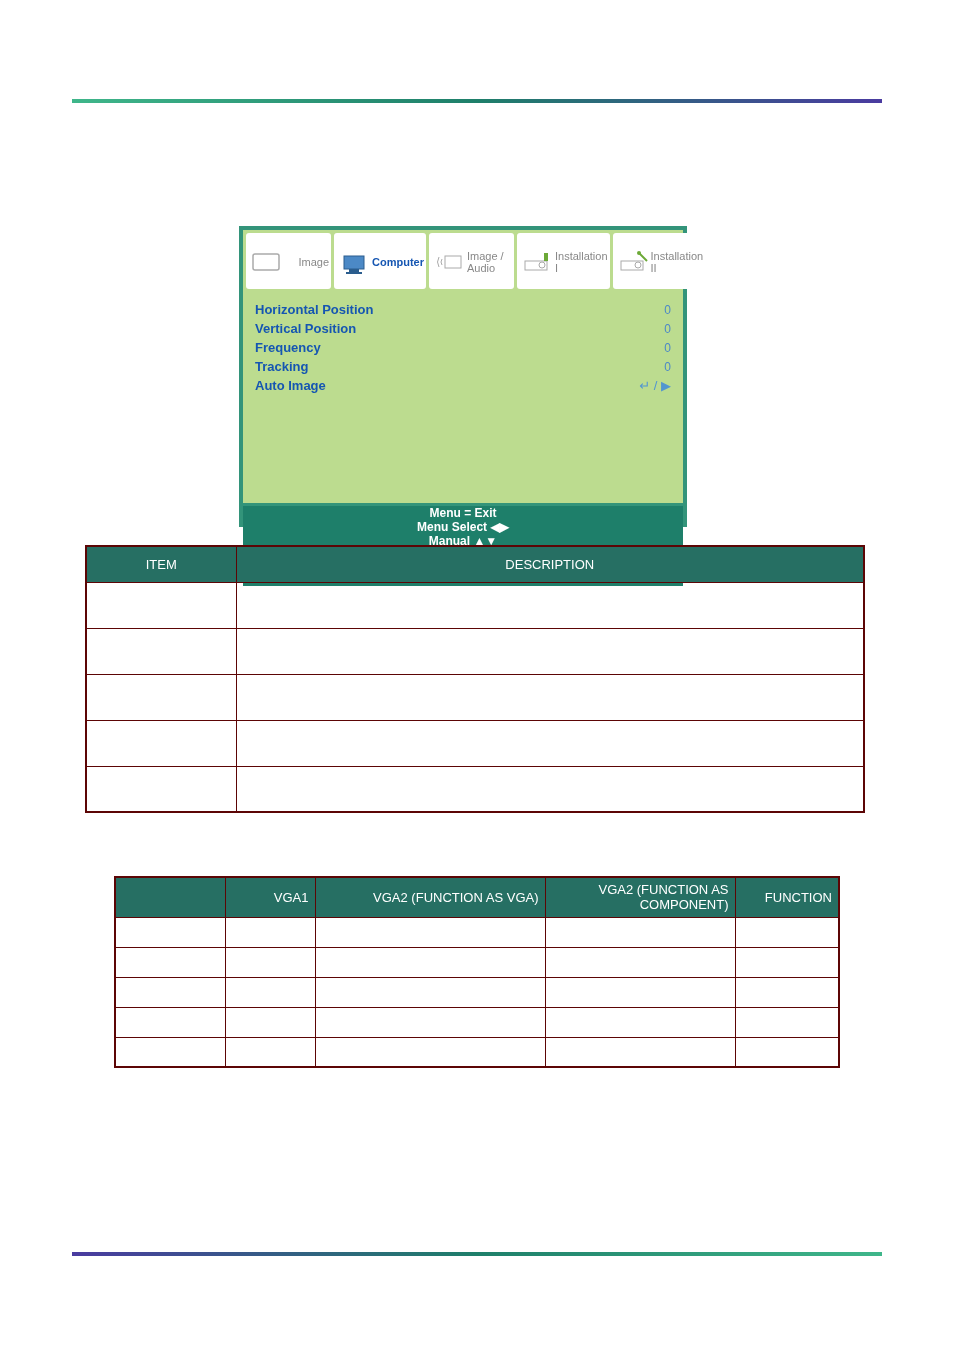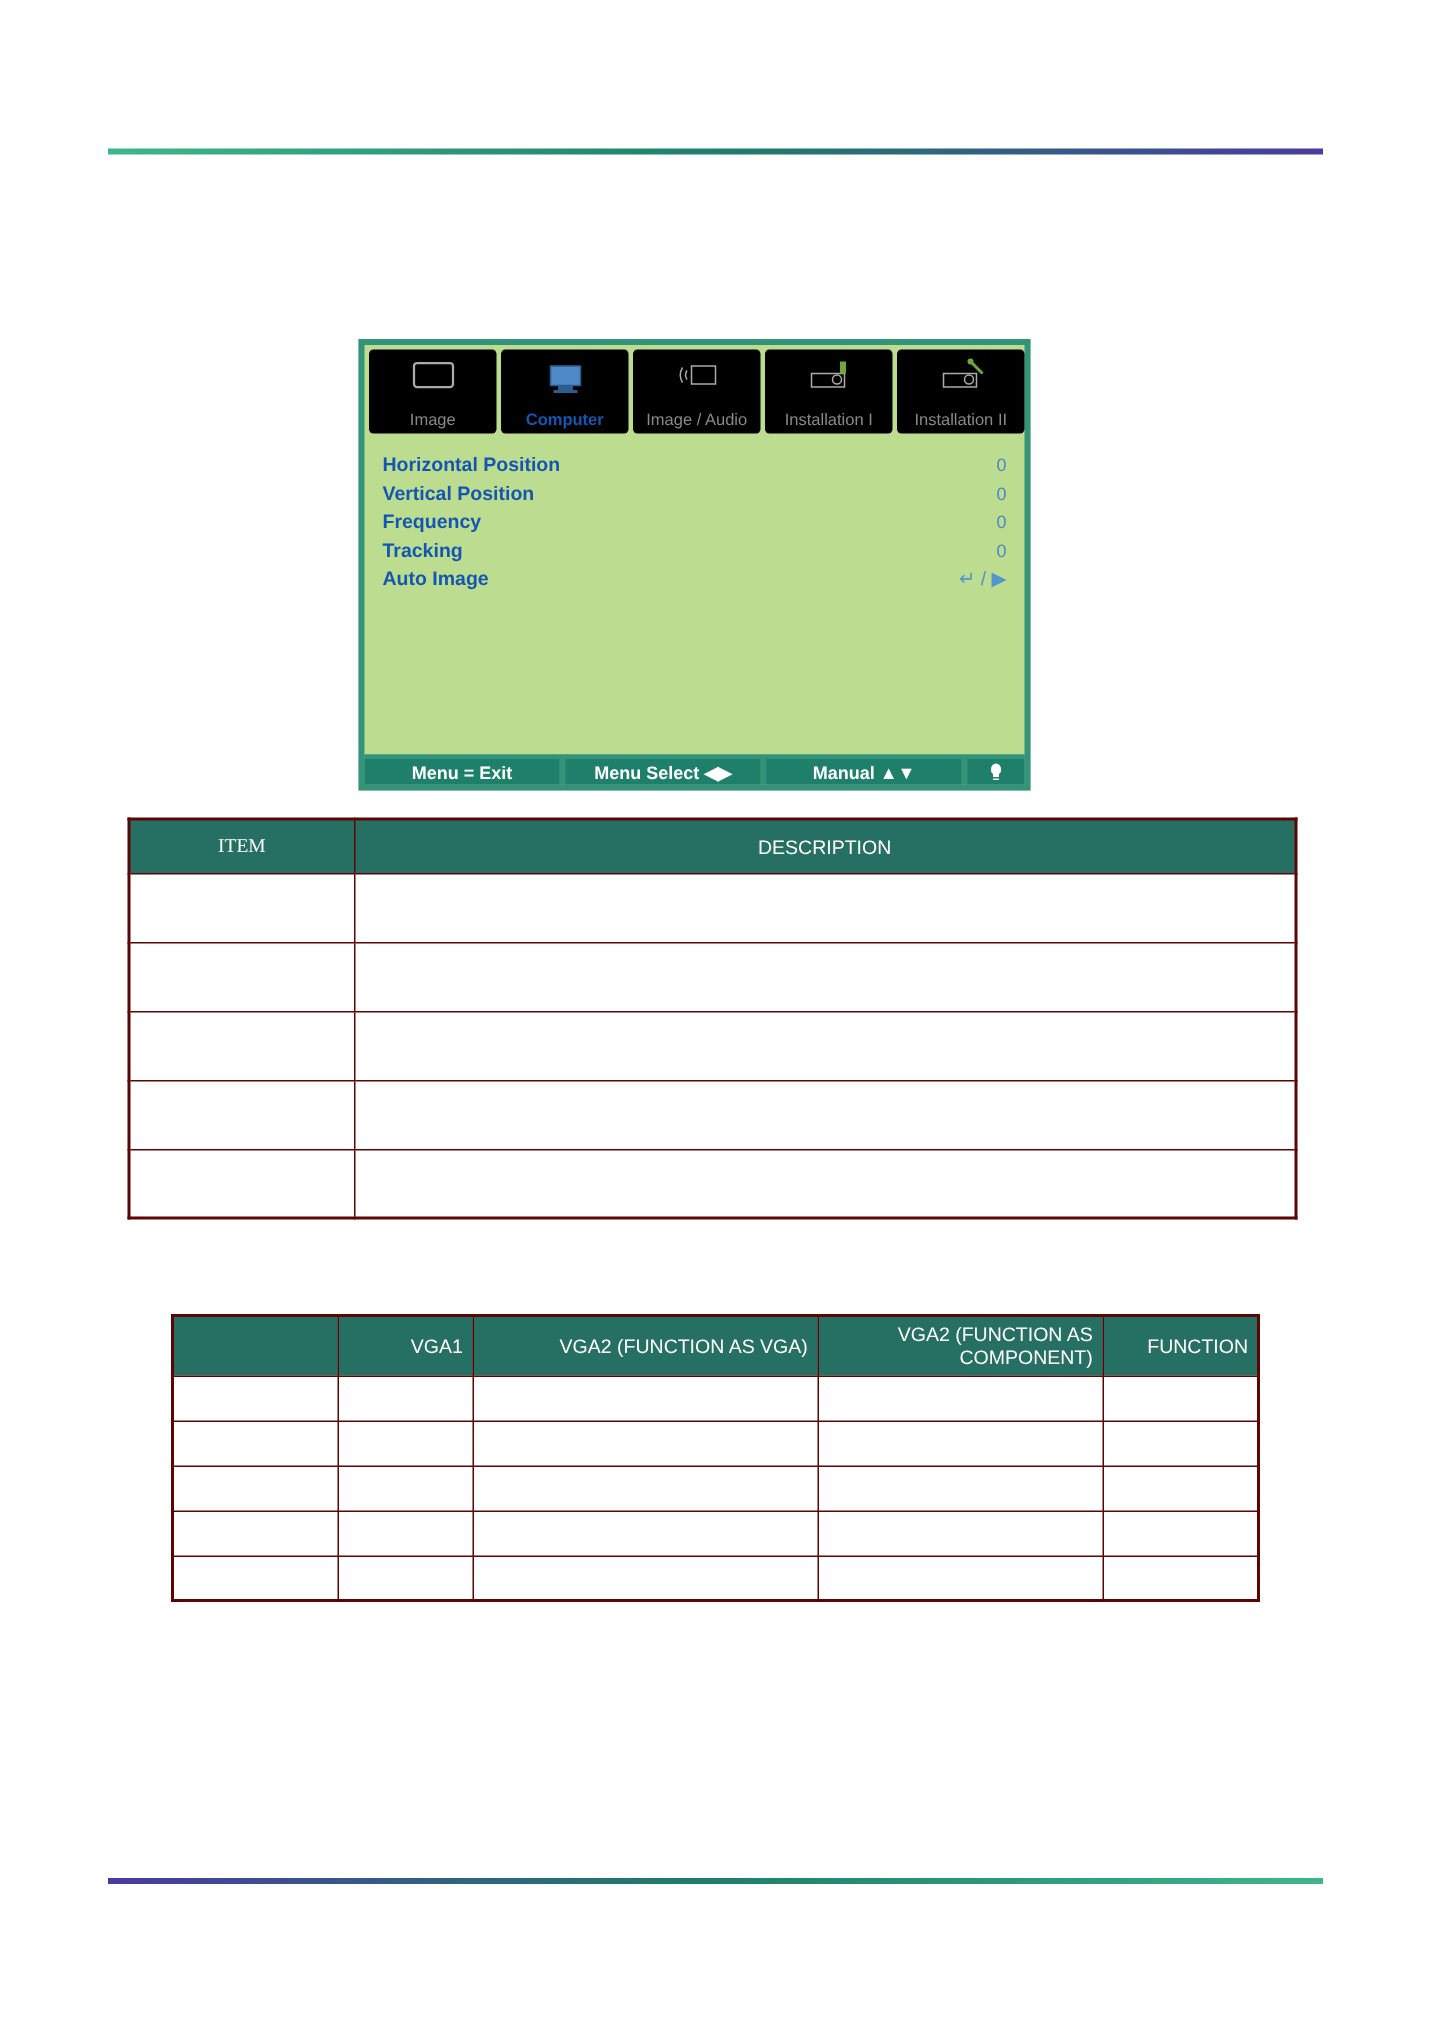--- a/index.html
+++ b/index.html
@@ -59,24 +59,24 @@
     background: #BCDC8F;
   }
   .osd-tabs {
     display: flex;
     height: 62px;
     gap: 3px;
     padding: 3px;
   }
   .osd-tab {
     flex: 0 0 85px;
-    background: #000000;
+    background: #ffffff;
     border-radius: 3px;
     display: flex;
-    flex-direction: column;
+    flex-direction: row;
     align-items: center;
     justify-content: space-between;
     padding: 4px 2px 3px 2px;
   }
   .osd-tab-label {
     font-size: 11px;
     color: #888;
   }
   .osd-tab.active .osd-tab-label { color: #1556B2; font-weight: bold; }
   .osd-icon { width: 36px; height: 26px; display: flex; align-items: center; justify-content: center; }
@@ -97,20 +97,21 @@
   .osd-row-icon { color: #5296D0; font-size: 13px; }
 
   .osd-footer {
     display: flex;
     font-size: 12px;
     font-weight: bold;
     color: #fff;
     background: #33947A;
     border-top: 3px solid #33947A;
     height: 20px;
+    flex-direction: column;
   }
   .osd-foot-cell {
     flex: 1;
     display: flex;
     align-items: center;
     justify-content: center;
     gap: 3px;
     background: #1E7F6A;
   }
   .osd-foot-divider {
@@ -142,21 +143,21 @@
   }
   .desc-table thead th {
     background: #266F63;
     color: #fff;
     height: 36px;
     font-weight: normal;
     font-size: 13px;
     text-align: center;
   }
   .desc-table thead th:first-child {
-    font-family: Liberation Serif, serif;
+    font-family: Liberation Sans, sans-serif;
   }
   .desc-table td:first-child { text-align: center; width: 150px; color: #fff; }
   .desc-table td.descr { color: #fff; height: 46px; }
 
   
   .inputs-caption {
     position: absolute;
     top: 850px;
     left: 114px;
     color: #fff;

